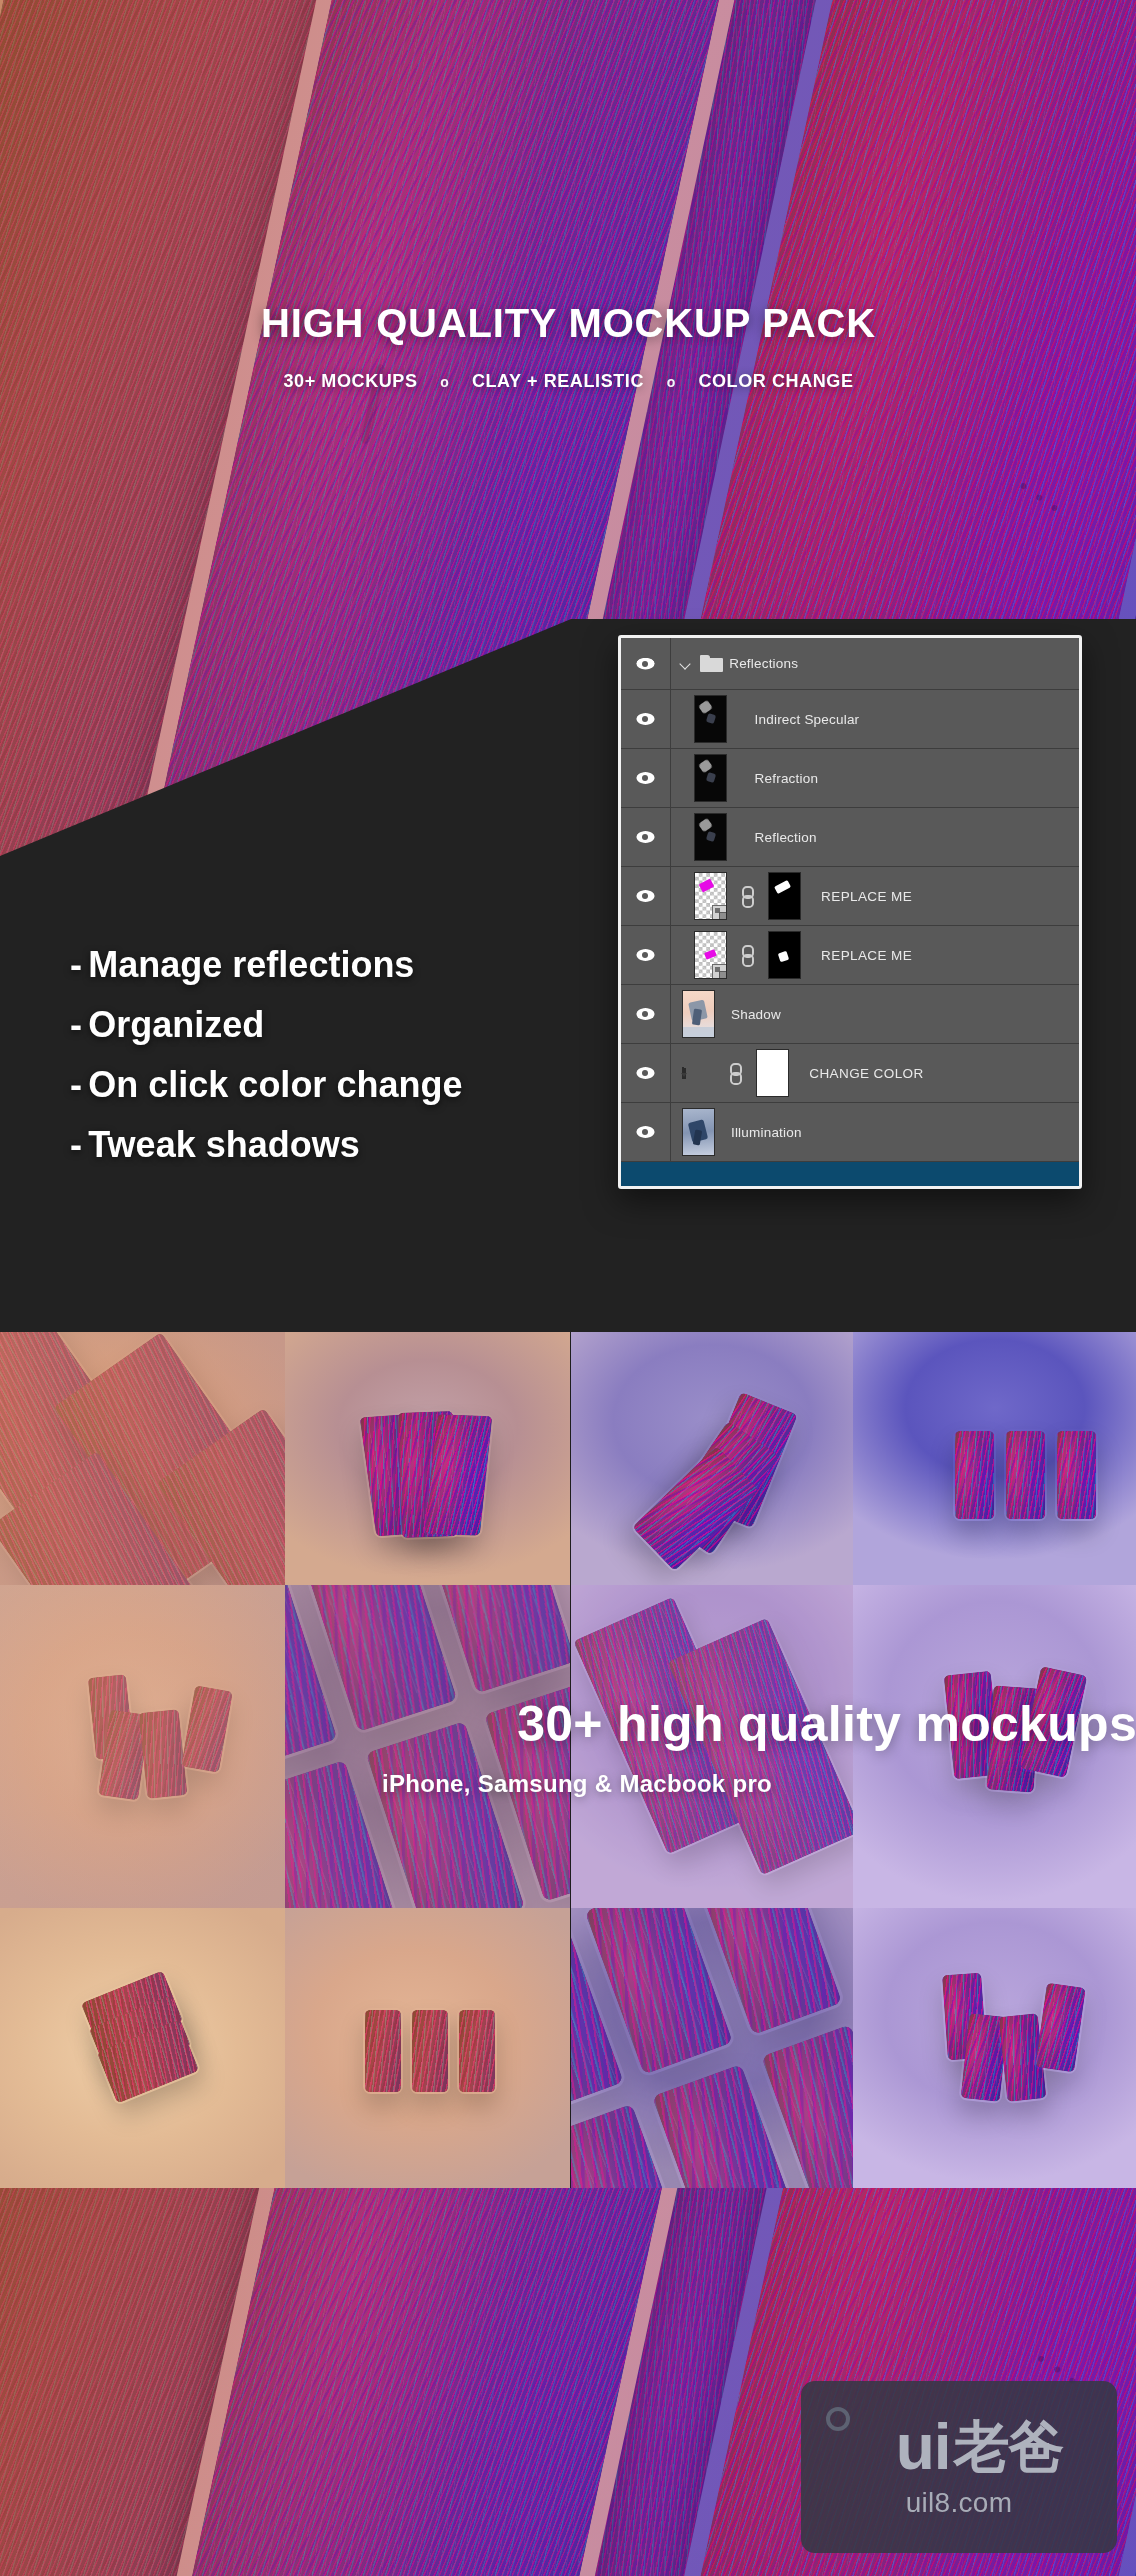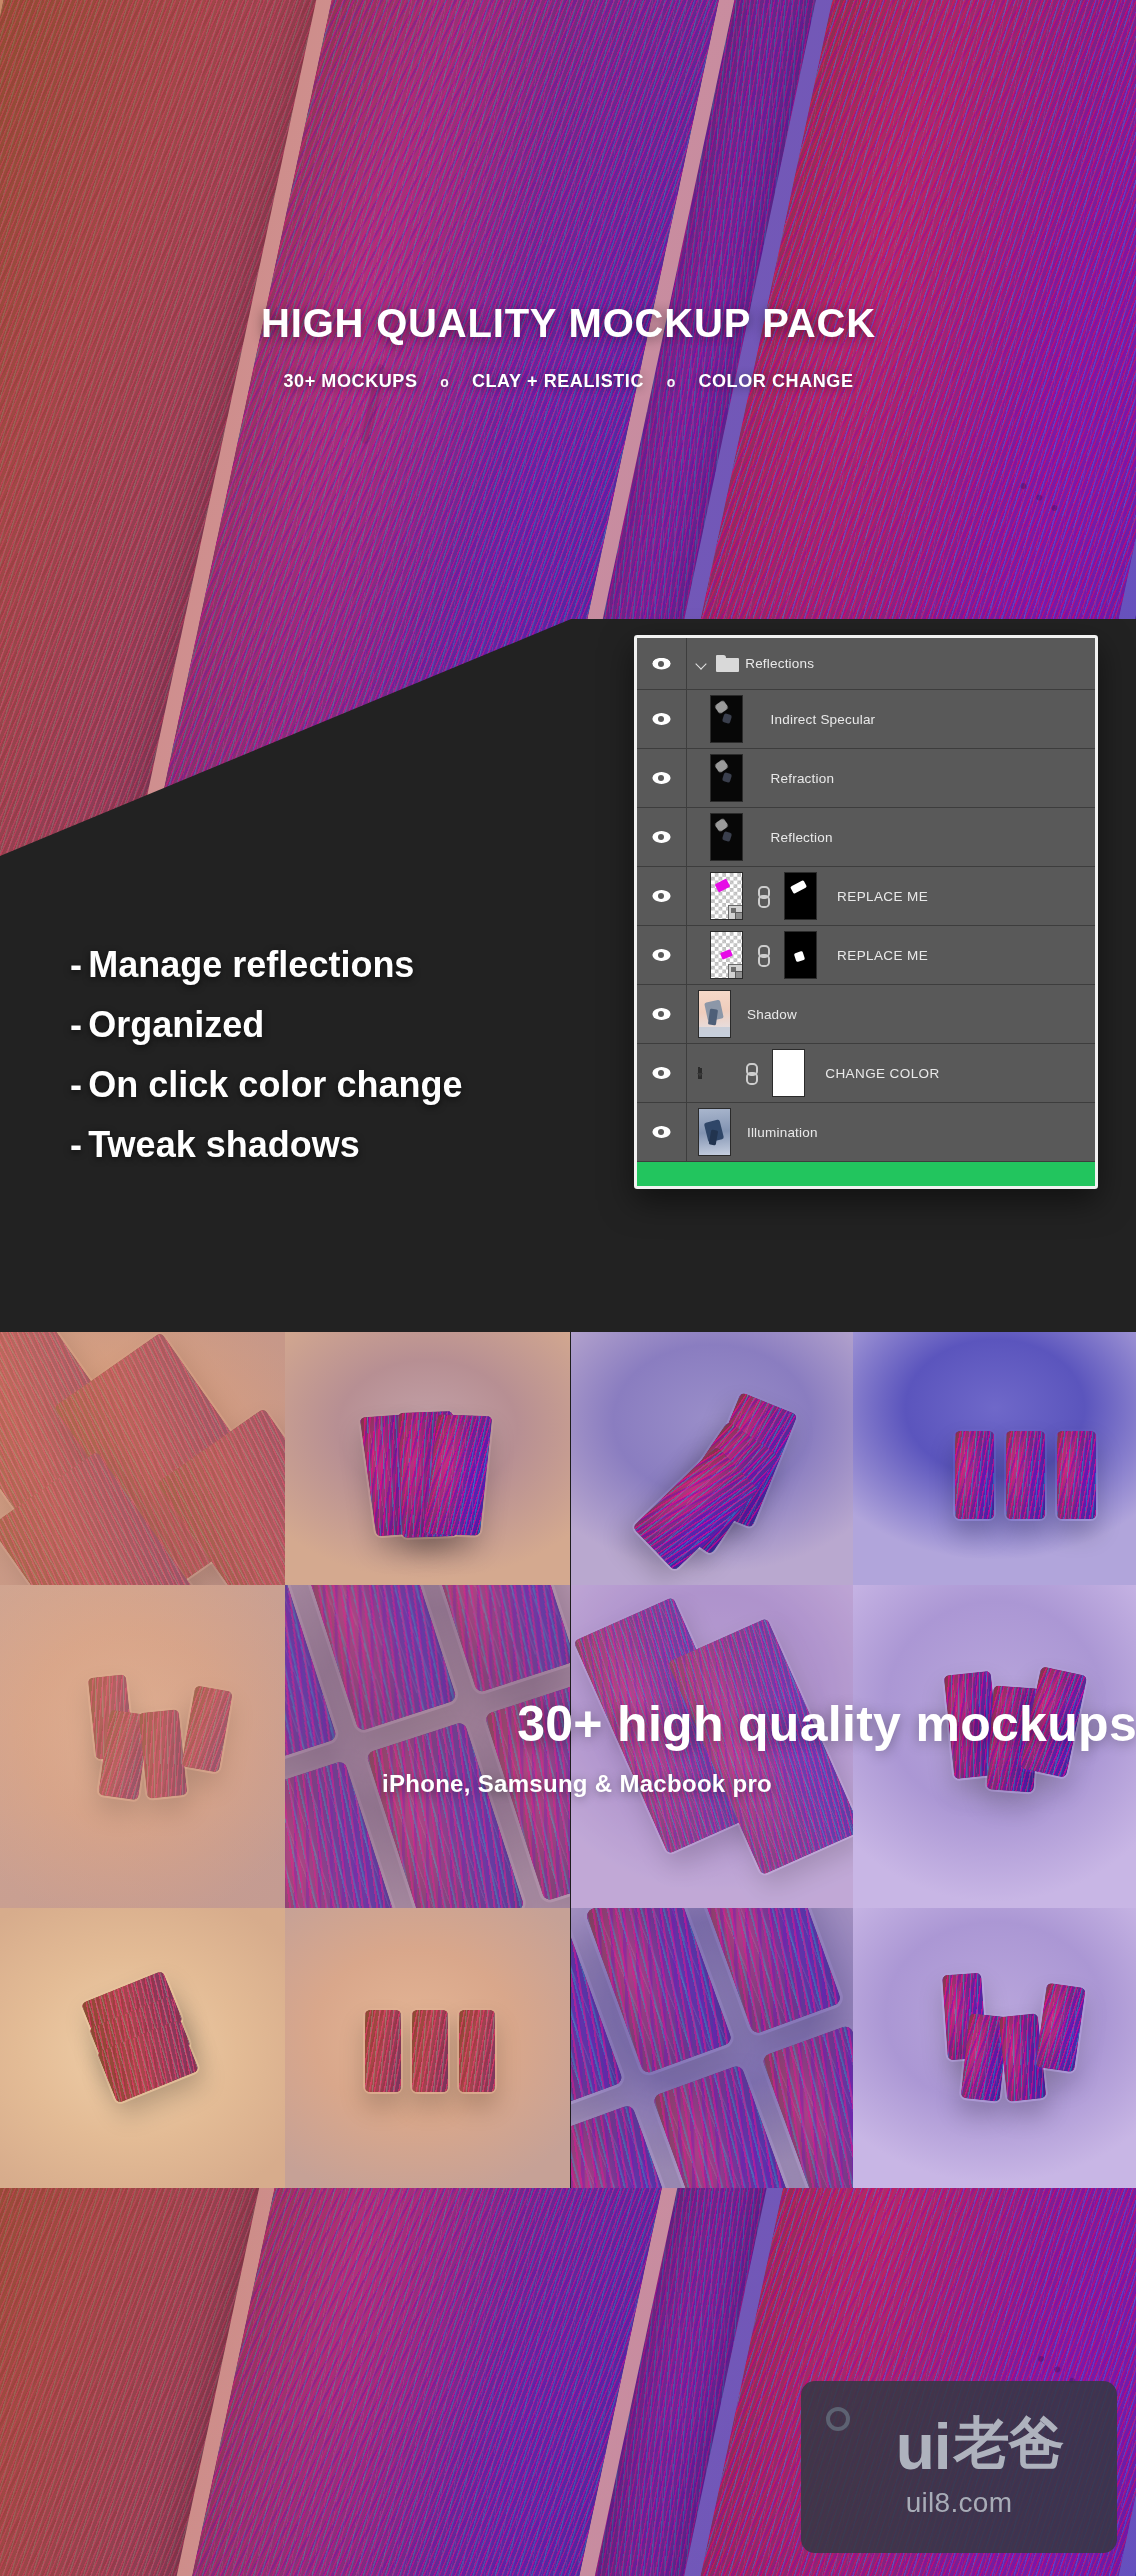--- a/index.html
+++ b/index.html
@@ -98,24 +98,23 @@
   }
   .bullet {
     font-size:36px; line-height:1.0; margin-bottom:24px; white-space:nowrap;
     text-shadow:0 1.6px 7.5px rgba(0,0,0,.6);
   }
   .bullet .dash { display:inline-block; width:18.3px; }
 
   
   .ps-panel {
     position:absolute; left:618px; top:635px; width:464px; height:554px;
-    background:#22c55e; border:3.8px solid #f2f2f2; border-radius:3.2px;
+    background:#0c4a6e; border:3.8px solid #f2f2f2; border-radius:3.2px;
     box-shadow:0 12px 32px rgba(0,0,0,.5); overflow:hidden;
     font-family:"Liberation Sans", sans-serif;
-    margin-left:16px;
   }
   .ps-row {
     position:relative; display:flex; align-items:center;
     border-bottom:0.5px solid #3d3d3d; background:#595959; color:#e8e8e8;
   }
   .ps-row.grp { height:52px; }
   .ps-row.lyr { height:59px; }
   .eye-cell { width:50px; display:flex; justify-content:center; align-items:center;
               border-right:0.5px solid #3d3d3d; align-self:stretch; }
   .eye { width:18.3px; height:12px; position:relative; }
@@ -240,21 +239,21 @@
 
   
   .wm-badge {
     position:absolute; left:801px; top:2381px; width:316px; height:172px;
     background:rgba(52,56,68,.88); border-radius:14px;
     display:flex; flex-direction:column; align-items:center; justify-content:center;
   }
   .wm-ring { position:absolute; left:25px; top:26px; width:24px; height:24px;
     border:4.8px solid #5d6272; border-radius:50%; }
   .wm-main { font-size:64px; font-weight:700; color:#aeb2bd; letter-spacing:-1.1px;
-             line-height:1; display:flex; align-items:flex-start; gap:3.2px;margin-left:41px; }
+             line-height:1; display:flex; align-items:center; gap:3.2px;margin-left:41px; }
   .wm-cjk  { font-size:56px; font-weight:700; color:#aeb2bd; }
   .wm-url  { font-size:28px; color:#a8acb7; margin-top:7.5px; letter-spacing:0.3px; }
 </style>
 </head>
 <body>
 
 <div class="page">
 
   <section class="hero">
     <div class="hero-bg fractal"></div>

